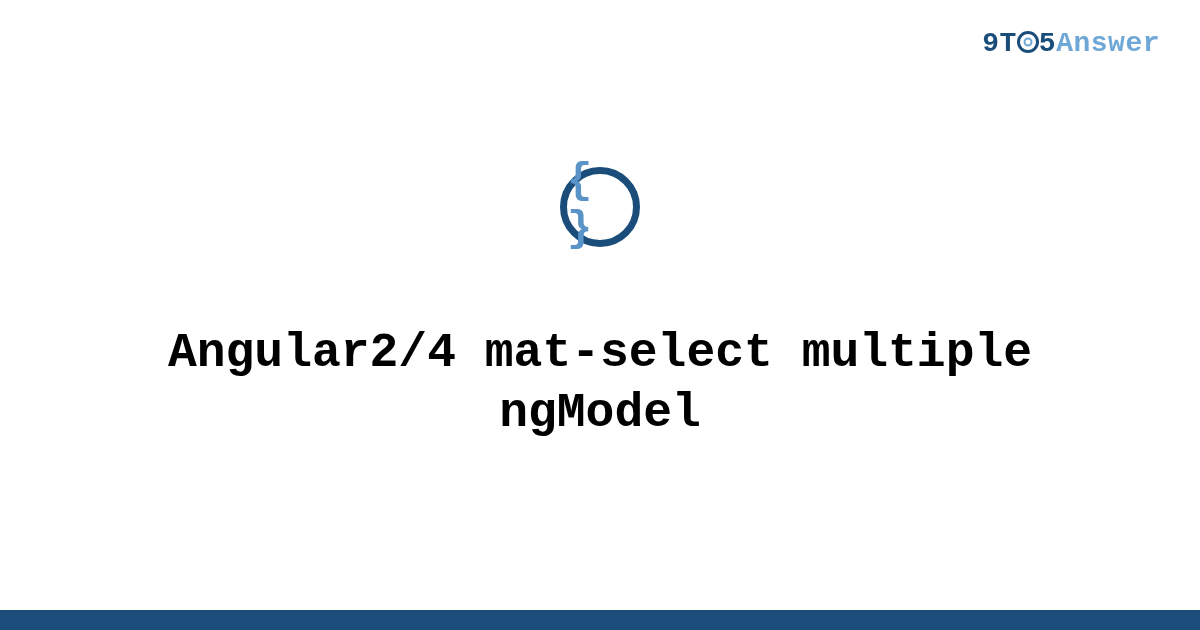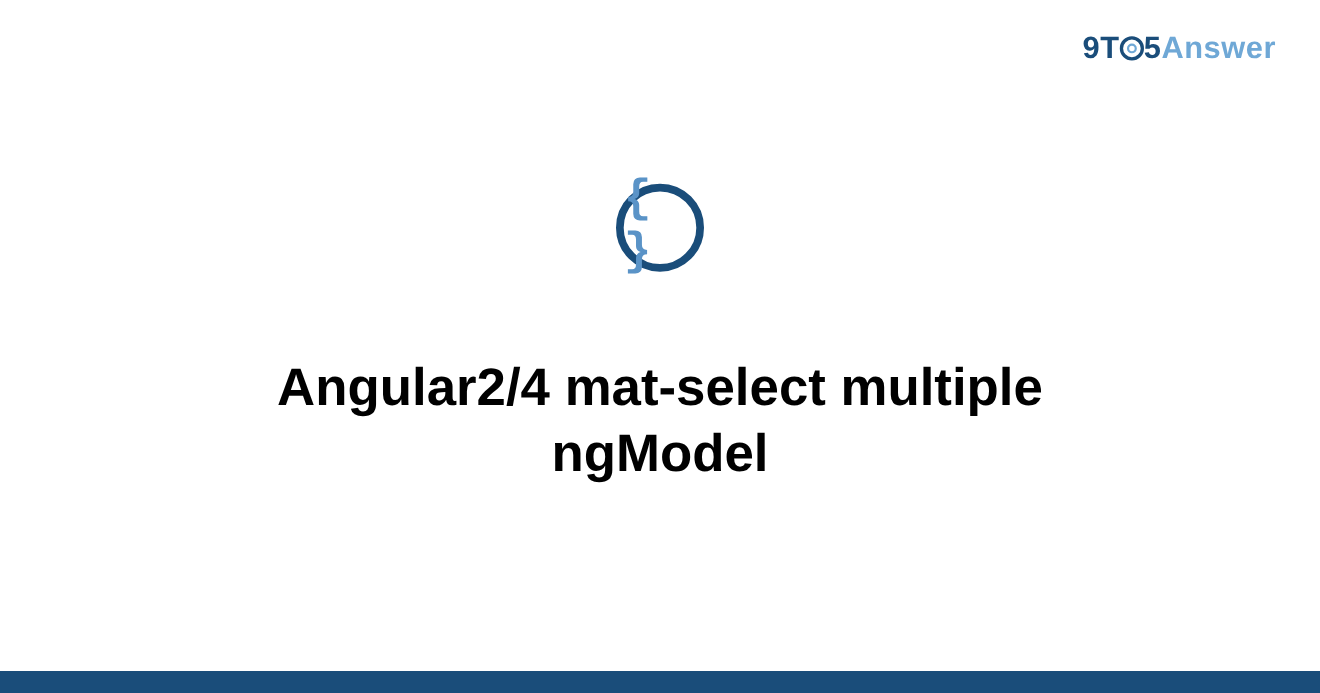--- a/index.html
+++ b/index.html
@@ -1,18 +1,19 @@
 <!DOCTYPE html>
 <html><head>
   <meta charset="utf-8">
   <style>
     * {
       margin: 0;
       padding: 0;
       box-sizing: border-box;
+      font-family: Liberation Mono, monospace;
     }
     body {
       width: 1200px;
       height: 630px;
       background: #ffffff;
       font-family: Arial, Helvetica, sans-serif;
       position: relative;
       overflow: hidden;
     }
     .header-logo {

